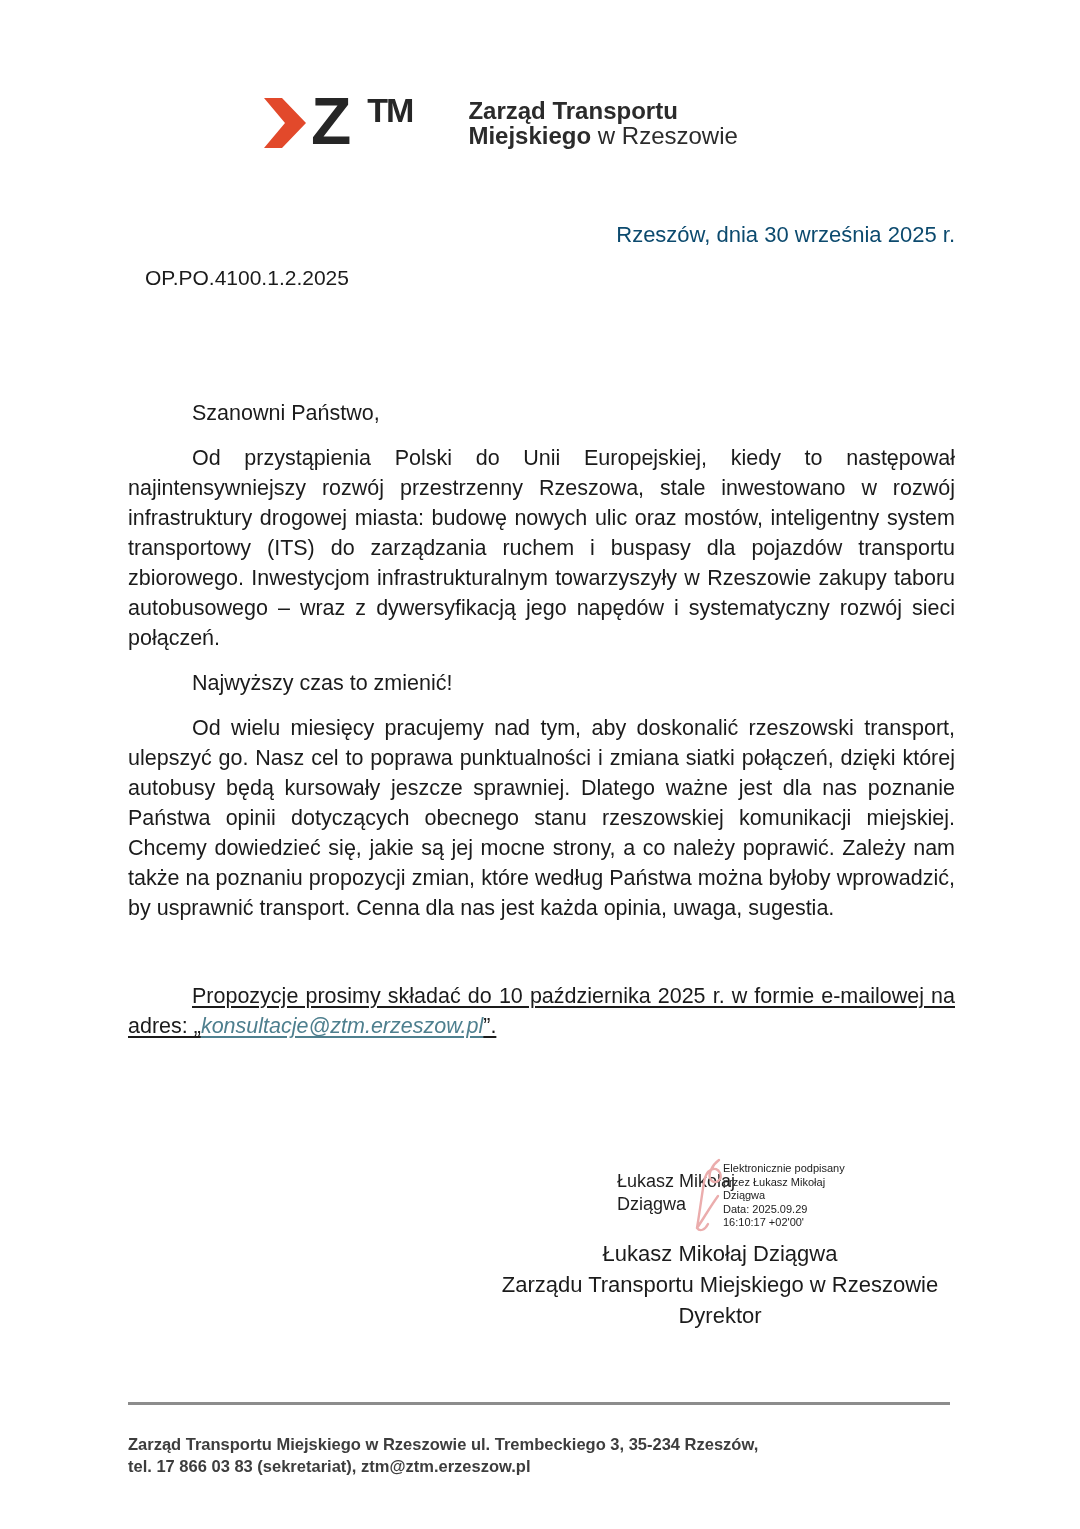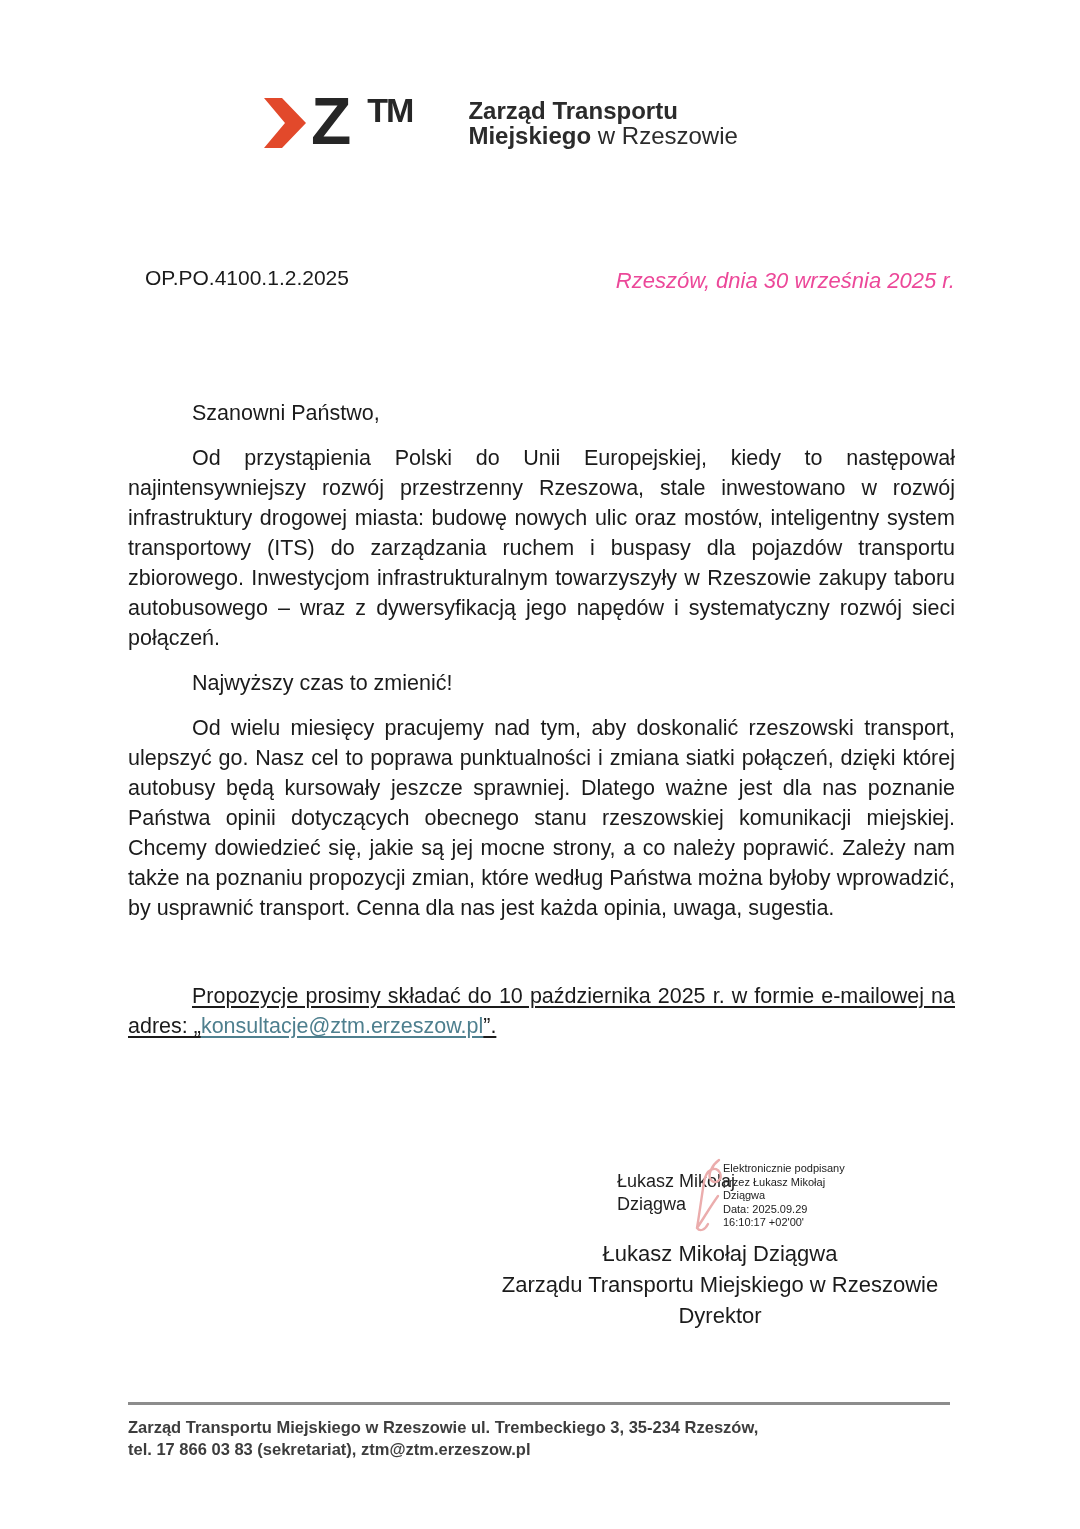--- a/index.html
+++ b/index.html
@@ -18,46 +18,46 @@
   
   .logo { position: absolute; left: 264px; top: 96px; display: flex; align-items: flex-start; }
   .logo-chevron { display: block; margin-top: 2px; }
   .monogram { display: flex; align-items: flex-start; margin-left: 5px; color: #262626; font-weight: bold; letter-spacing: -2px; }
   .monogram .z  { font-size: 66px; line-height: 50px; }
   .monogram .tm { font-size: 34px; line-height: 28px; margin-left: 18px; }
   .logo-text { margin-left: 16px; padding-top: 2px; font-size: 24px; line-height: 25px; color: #2b2b2b; white-space: nowrap; }
   .logo-text .b { font-weight: bold; margin-left: 40px; }
 
   
-  .date-line { position: absolute; right: 125px; top: 222px; font-size: 22px; font-style: italic; color: #ec4899; margin-top: 46px; }
+  .date-line { position: absolute; right: 125px; top: 222px; font-size: 22px; color: #0c4a6e; }
   .ref-line  { position: absolute; left: 145px; top: 266px; font-size: 21px; color: #1b1b1b; }
 
   
   .letter-body {
     position: absolute; left: 128px; right: 125px; top: 398px;
     font-size: 21.5px; line-height: 30px; text-align: justify; color: #1b1b1b;
   }
   .letter-body p { text-indent: 64px; margin-bottom: 15px; }
   .salutation { }
   .cta { margin-top: 58px; text-decoration: underline; text-underline-offset: 3px; }
-  .cta a { text-decoration: underline; text-underline-offset: 3px; }
+  .cta a { text-decoration: underline; text-underline-offset: 3px; font-style: italic; }
 
   
   .stamp { position: absolute; left: 617px; top: 1158px; width: 250px; height: 82px; }
   .stamp-name { position: absolute; left: 0; top: 12px; width: 122px; font-size: 18px; line-height: 23px; color: #1e1e1e; }
   .stamp-flourish { position: absolute; left: 78px; top: 0; z-index: 0; }
   .stamp-details { position: absolute; left: 106px; top: 4px; z-index: 1; font-size: 11px; line-height: 13.5px; color: #222222; }
 
   
   .signoff { position: absolute; left: 400px; top: 1238px; width: 640px; text-align: center; font-size: 22px; line-height: 31px; color: #1b1b1b; }
 
   
   .page-footer {
     position: absolute; left: 128px; right: 130px; top: 1402px;
-    border-top: 3px solid #8c8c8c; padding-top: 11px;
+    border-top: 3px solid #8c8c8c; padding-top: 28px;
     font-size: 16.5px; font-weight: bold; line-height: 22px; color: #3d3d3d;
   }
 </style>
 </head>
 <body>
 
 <div class="page">
 
   <header class="logo">
     <svg class="logo-chevron" width="42" height="50" viewBox="0 0 42 50" aria-hidden="true">

